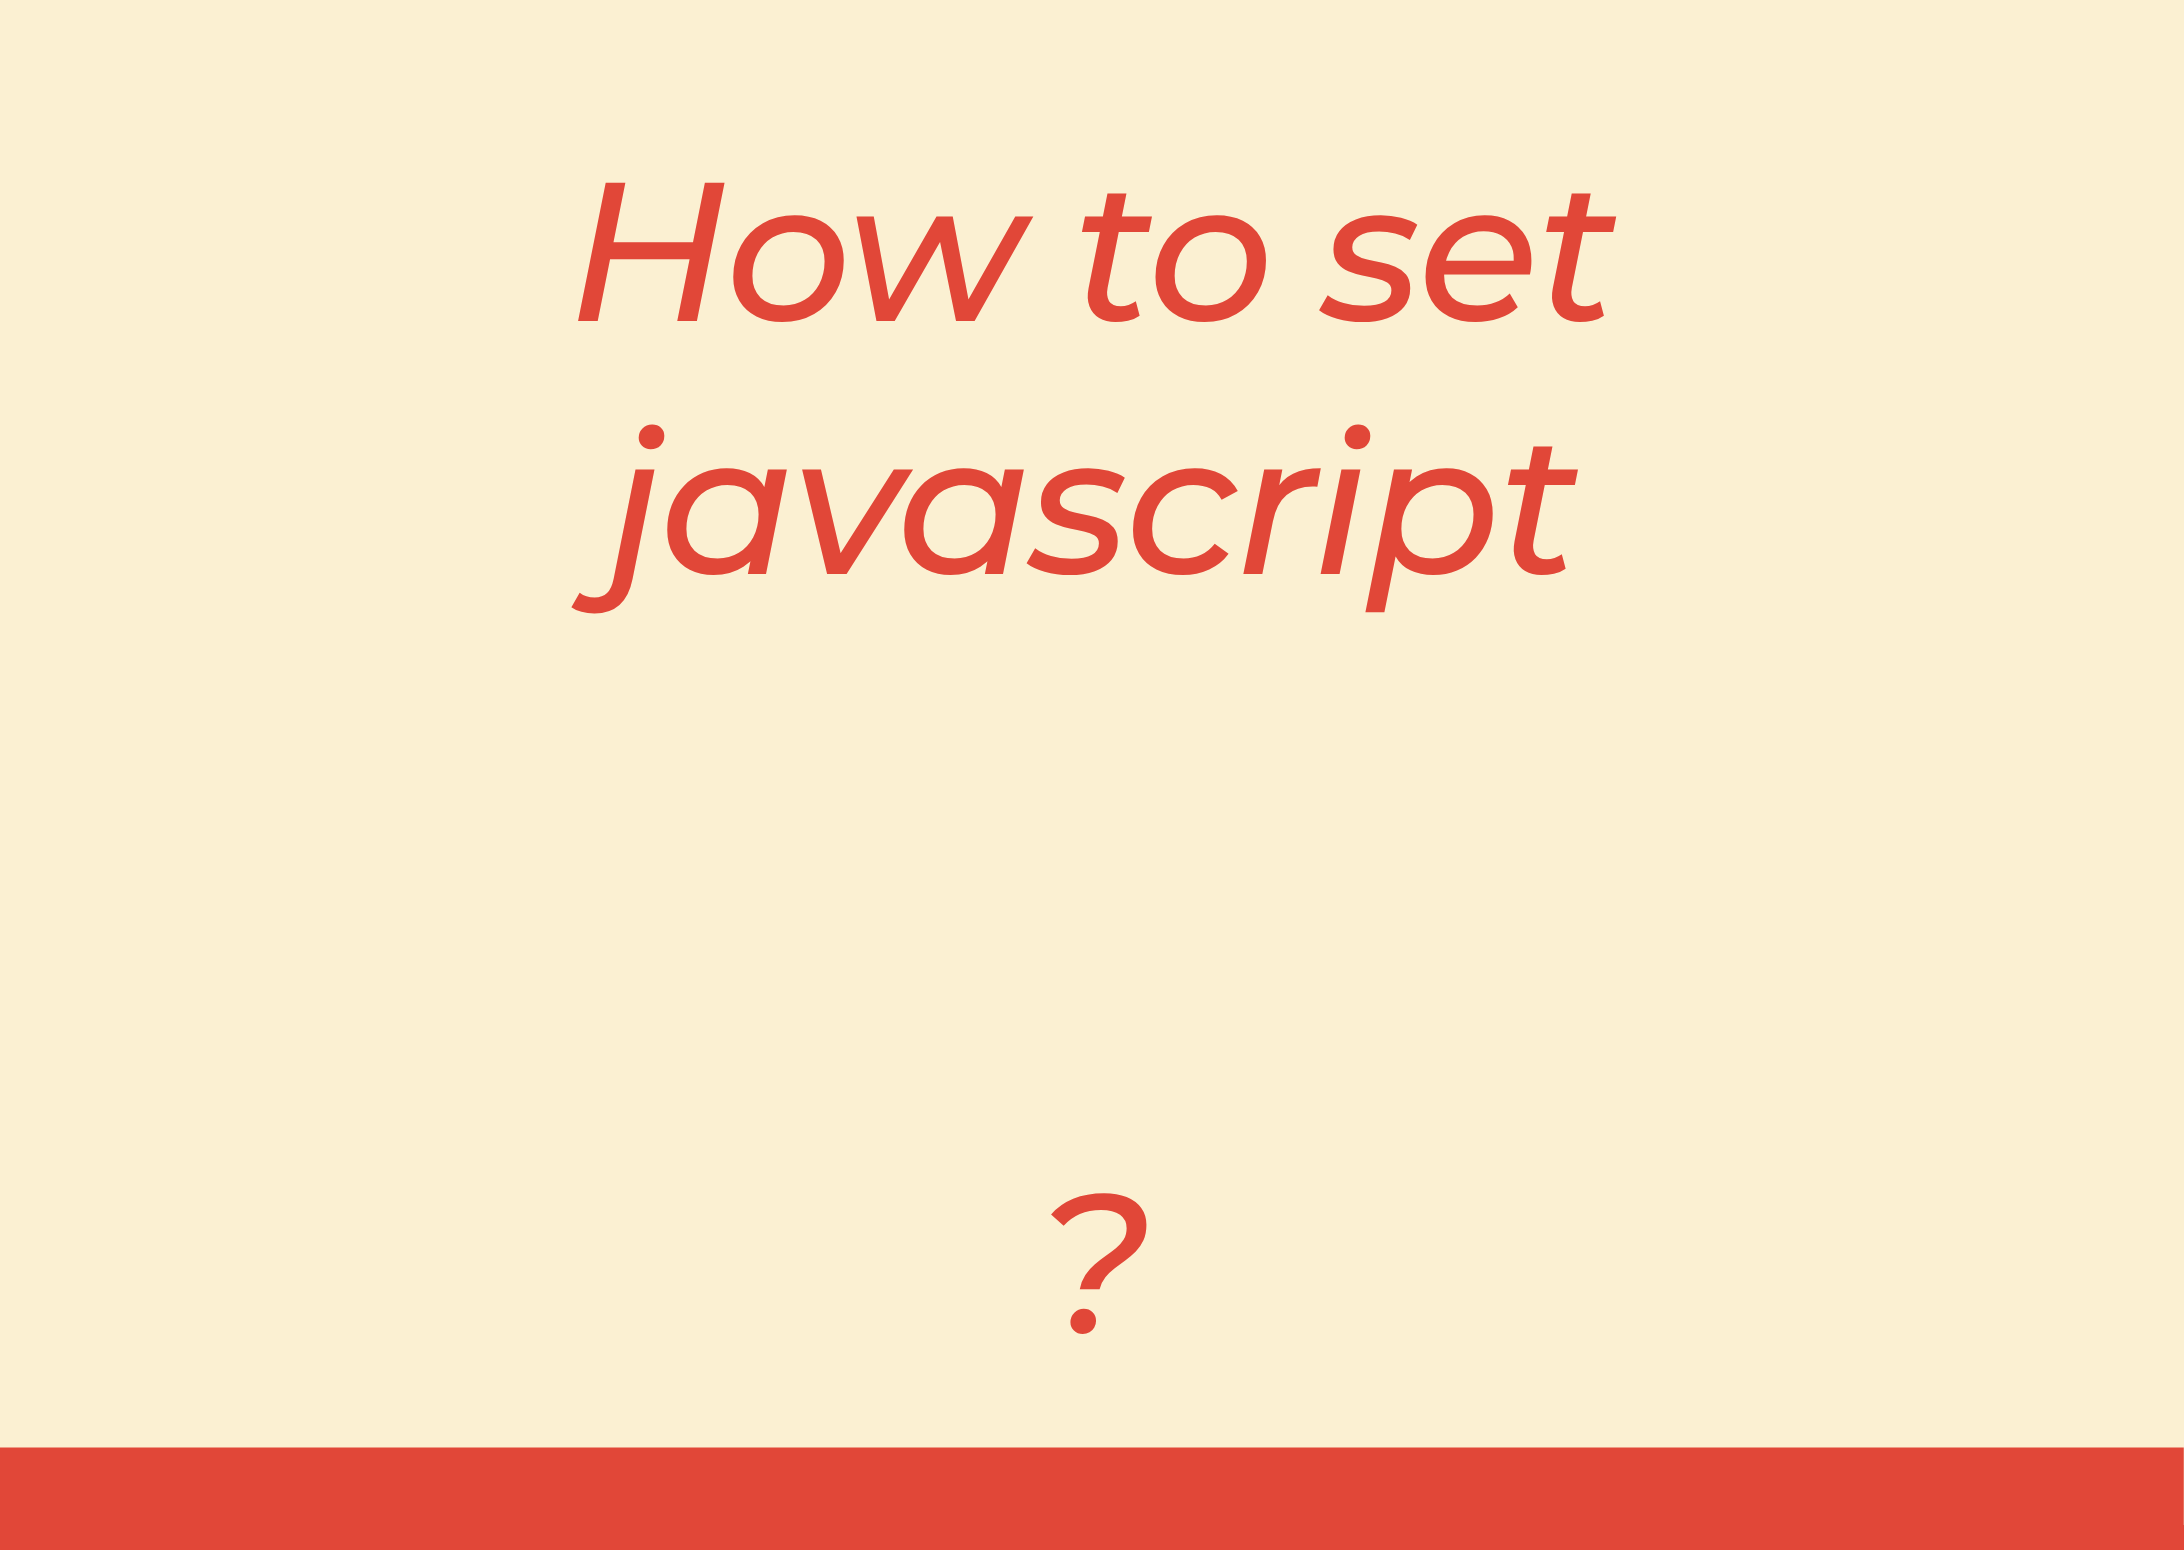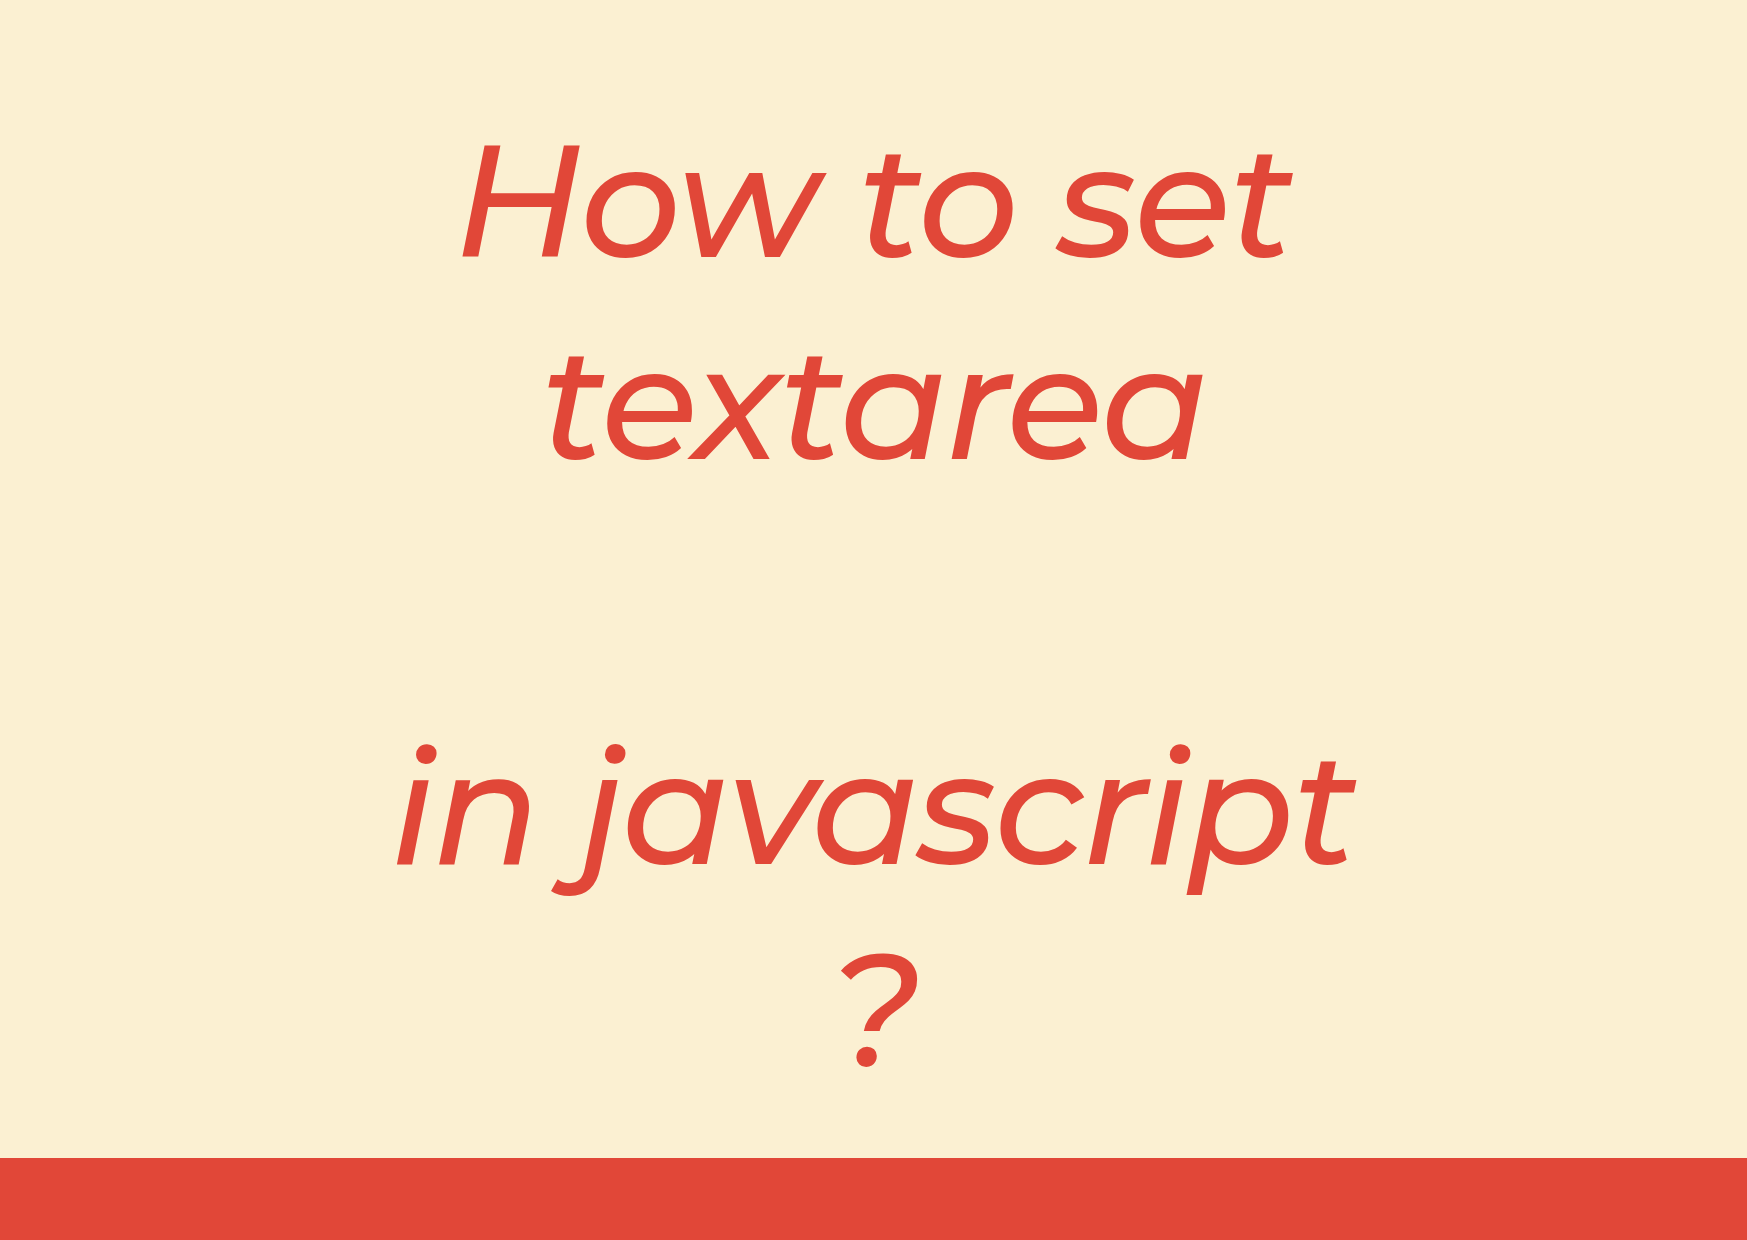--- a/index.html
+++ b/index.html
@@ -36,19 +36,19 @@
     right: 0;
     height: 82px;
     background: #e14738;
   }
 </style>
 </head>
 <body>
 
 <h1 class="heading">
   <span>How to set</span><br>
-  <span>textarea</span><br>
+  <span>javascript</span><br>
   <br>
-  <span>in javascript</span><br>
+  <br>
   <span>?</span>
 </h1>
 
 <div class="bottom-bar"></div>
 
 </body></html>

